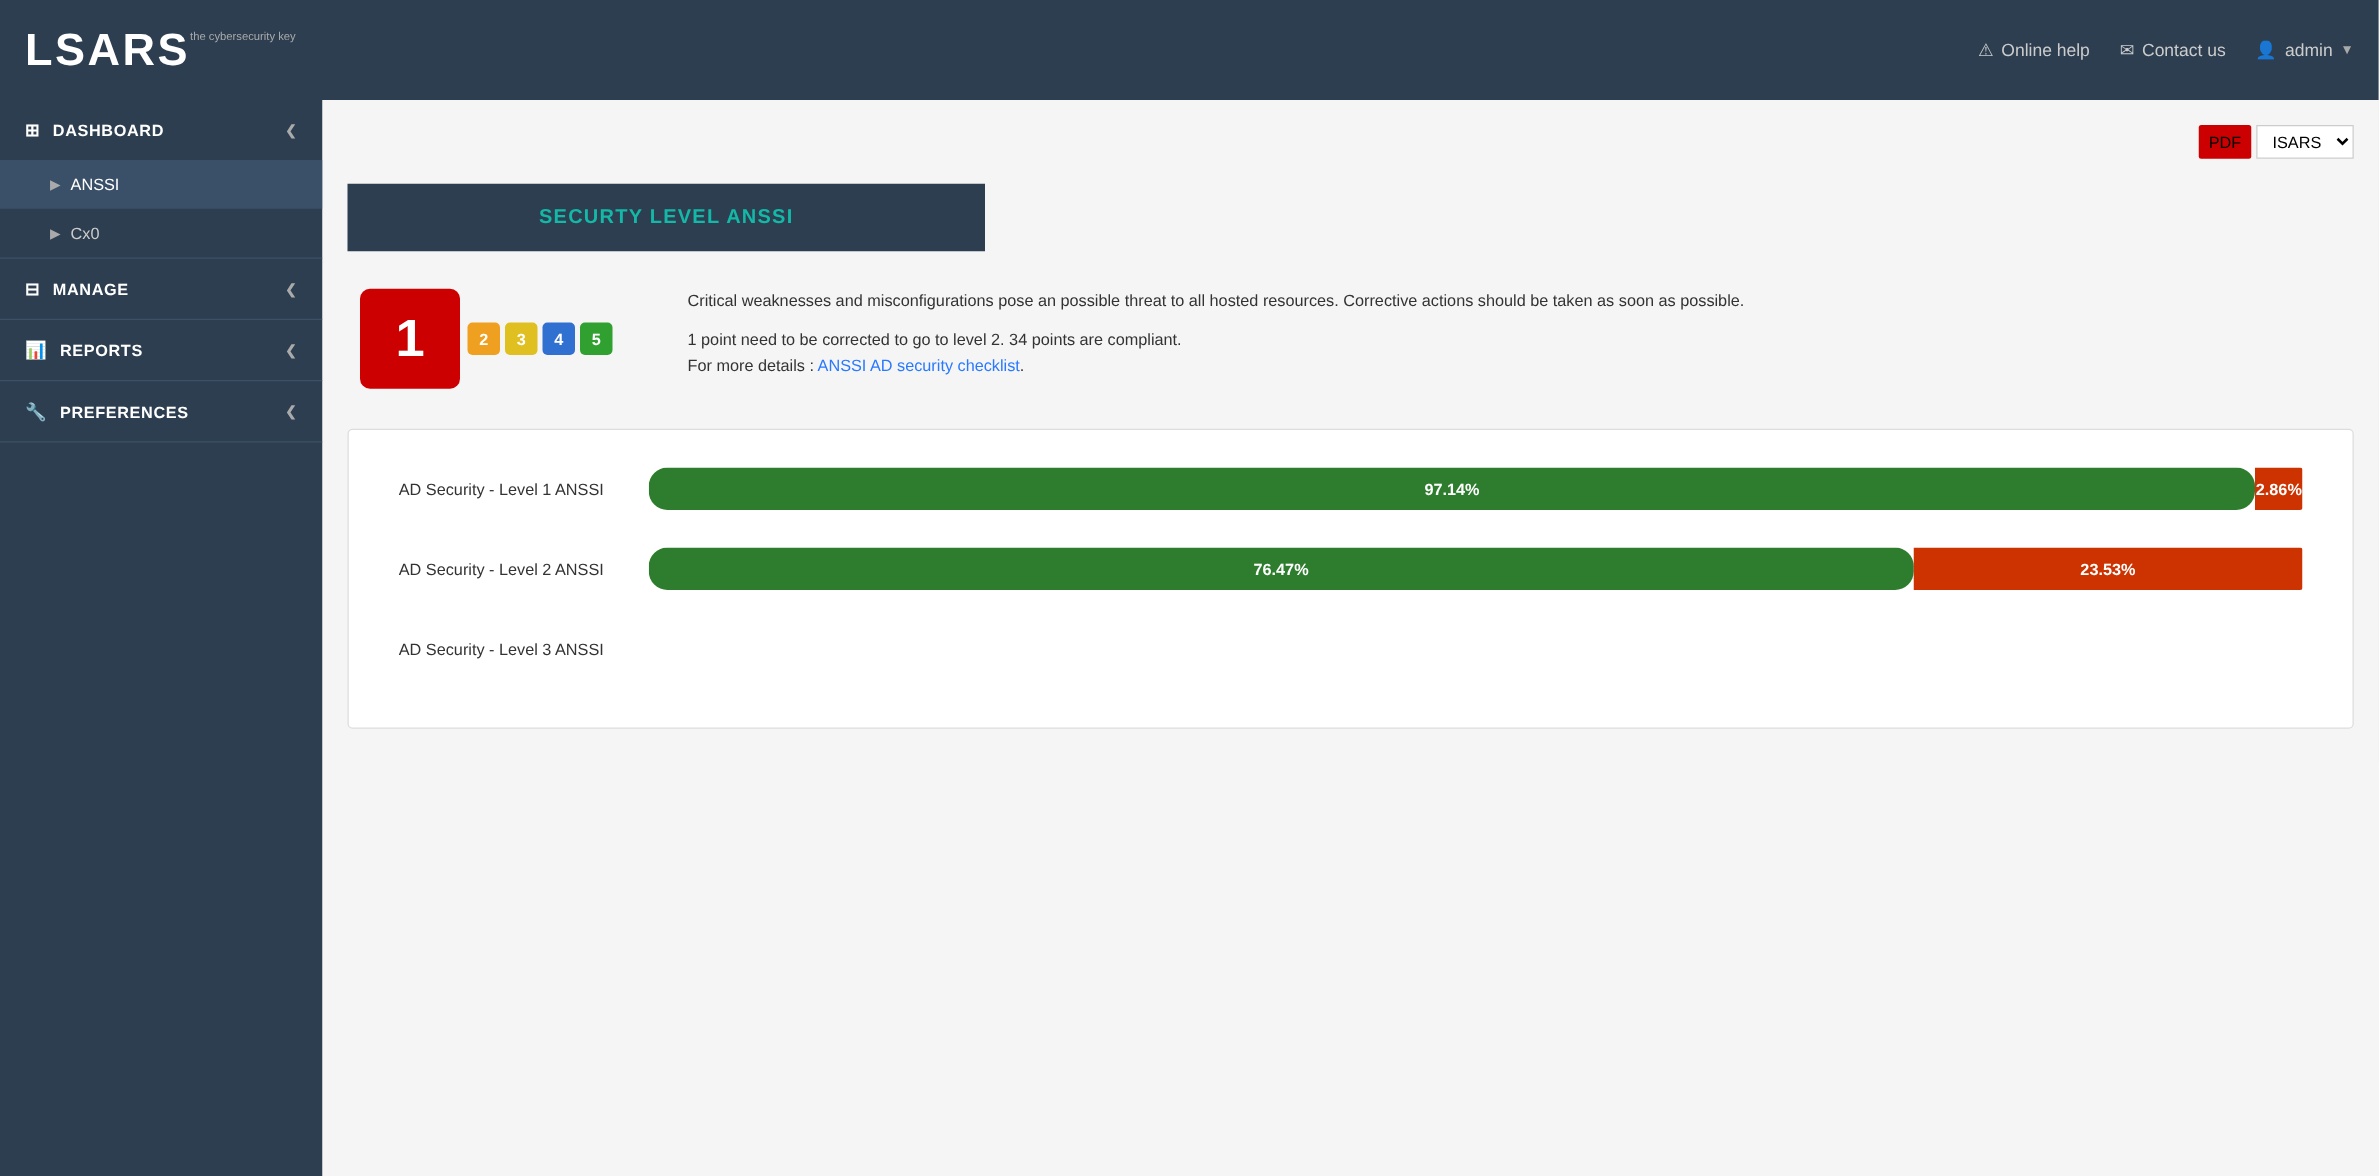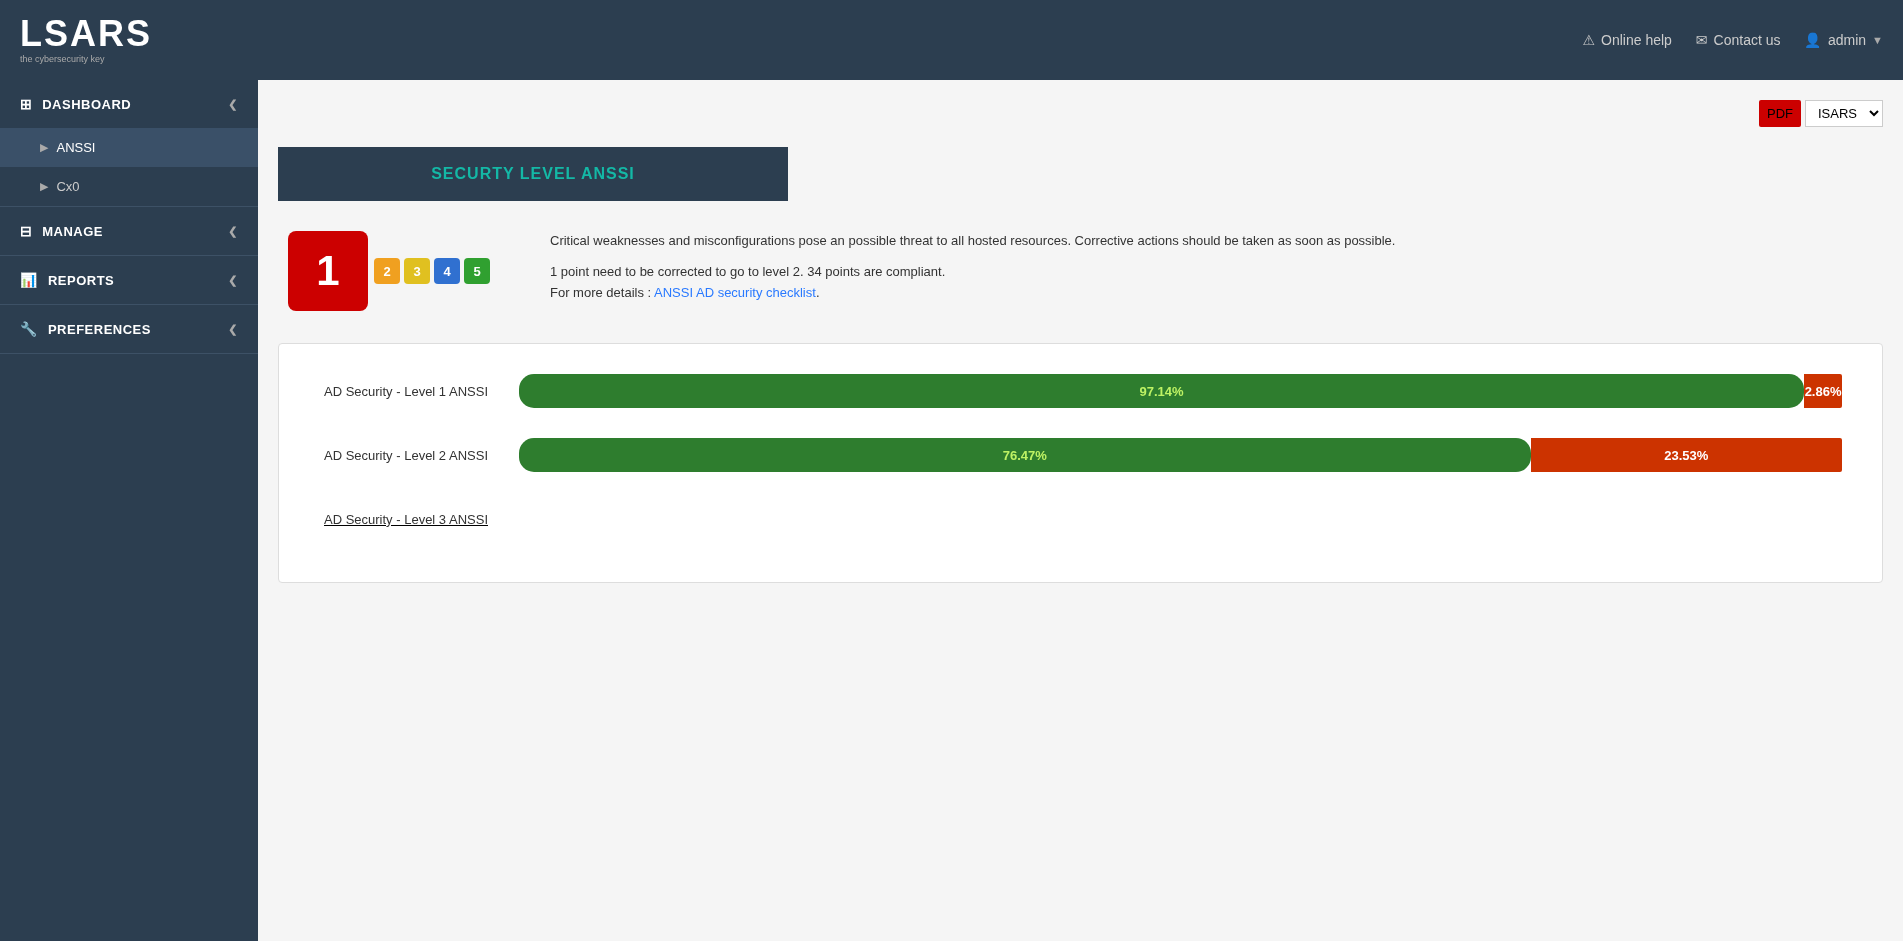--- a/index.html
+++ b/index.html
@@ -9,21 +9,20 @@
     .header {
       background: #2c3e50;
       height: 80px;
       display: flex;
       align-items: center;
       justify-content: space-between;
       padding: 0 20px;
     }
     .logo-area {
       display: flex;
-      flex-direction: column;
       align-items: flex-start;
     }
     .logo-text {
       color: white;
       font-size: 36px;
       font-weight: bold;
       letter-spacing: 2px;
       line-height: 1;
     }
     .logo-sub {
@@ -202,42 +201,42 @@
       border: 1px solid #ddd;
       border-radius: 4px;
       padding: 30px 40px;
       margin: 0 0 20px 0;
     }
     .chart-row {
       display: flex;
       align-items: center;
       margin-bottom: 30px;
     }
-    .chart-row:last-child { margin-bottom: 16px; text-decoration: underline; }
+    .chart-row:last-child { margin-bottom: 16px; }
     .chart-label {
       width: 200px;
       font-size: 13px;
       color: #333;
       flex-shrink: 0;
-      text-align: center;
+      text-align: left;
       padding-right: 26px;
     }
     .bar-wrapper {
       flex: 1;
       height: 34px;
       display: flex;
       border-radius: 2px;
       overflow: hidden;
     }
     .bar-green {
       background: #2e7d2e;
       display: flex;
       align-items: center;
       justify-content: center;
-      color: #bef264;
+      color: #ffffff;
       font-size: 13px;
       font-weight: bold;
       border-radius: 15px;
     }
     .bar-red {
       background: #cc3300;
       display: flex;
       align-items: center;
       justify-content: center;
       color: #ffffff;

